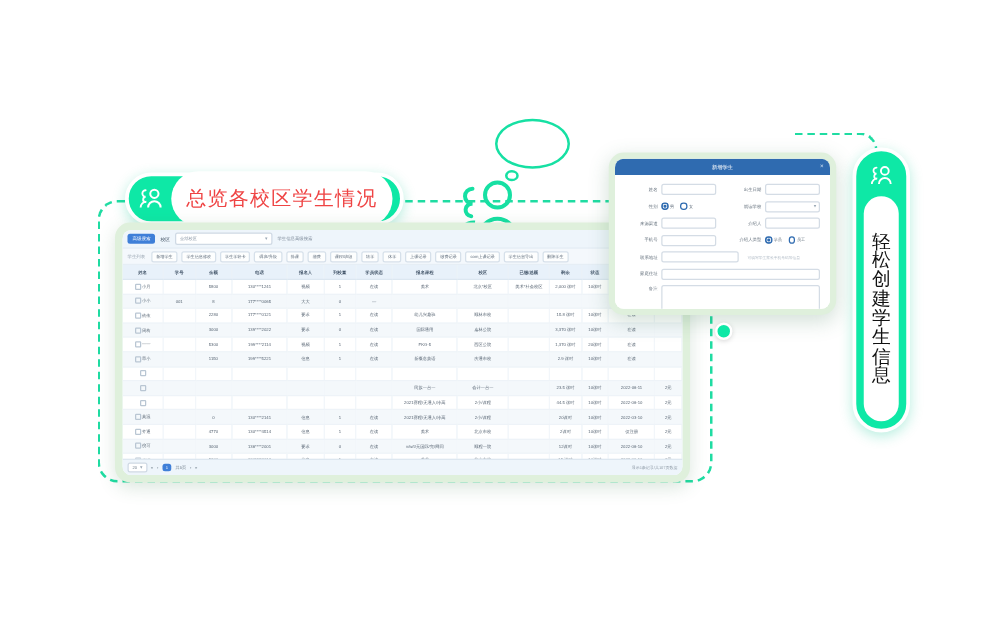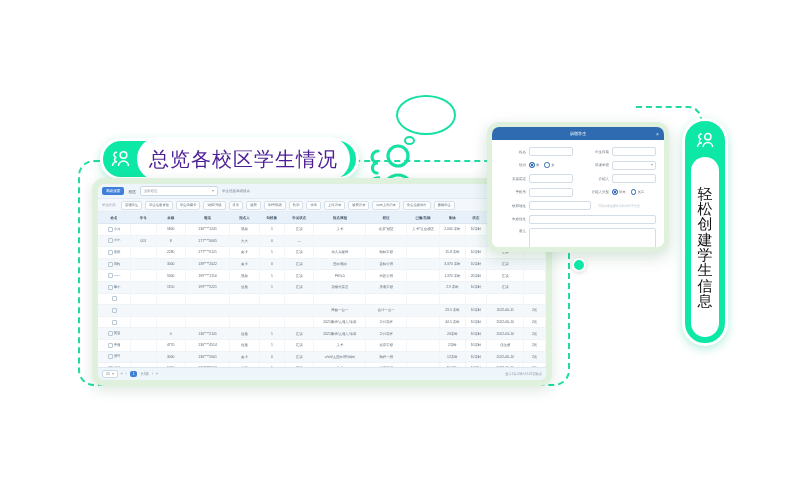--- a/index.html
+++ b/index.html
@@ -42,21 +42,21 @@
     left:100px;top:138px;height:36px;padding:0 6px 0 4px;
     border:3px solid #ffffff;
   }
   .callout-h .badge{
     width:28px;height:28px;border-radius:50%;
     display:flex;align-items:center;justify-content:center;flex:none;
   }
   .callout-h .ctext{
     background:#ffffff;border-radius:999px;height:44px;
     display:flex;align-items:center;padding:0 12px;margin-left:2px;
-    font-size:20px;color:#4c1d95;letter-spacing:1px;white-space:nowrap;
+    font-size:16px;color:#ef4444;letter-spacing:1px;white-space:nowrap;
   }
   .callout-v{
     left:682px;top:118px;width:40px;height:216px;
     flex-direction:column;align-items:center;
     border:3px solid #ffffff;padding-top:6px;
   }
   .callout-v .badge{
     width:26px;height:26px;display:flex;align-items:center;justify-content:center;flex:none;
   }
   .callout-v .ctext{

